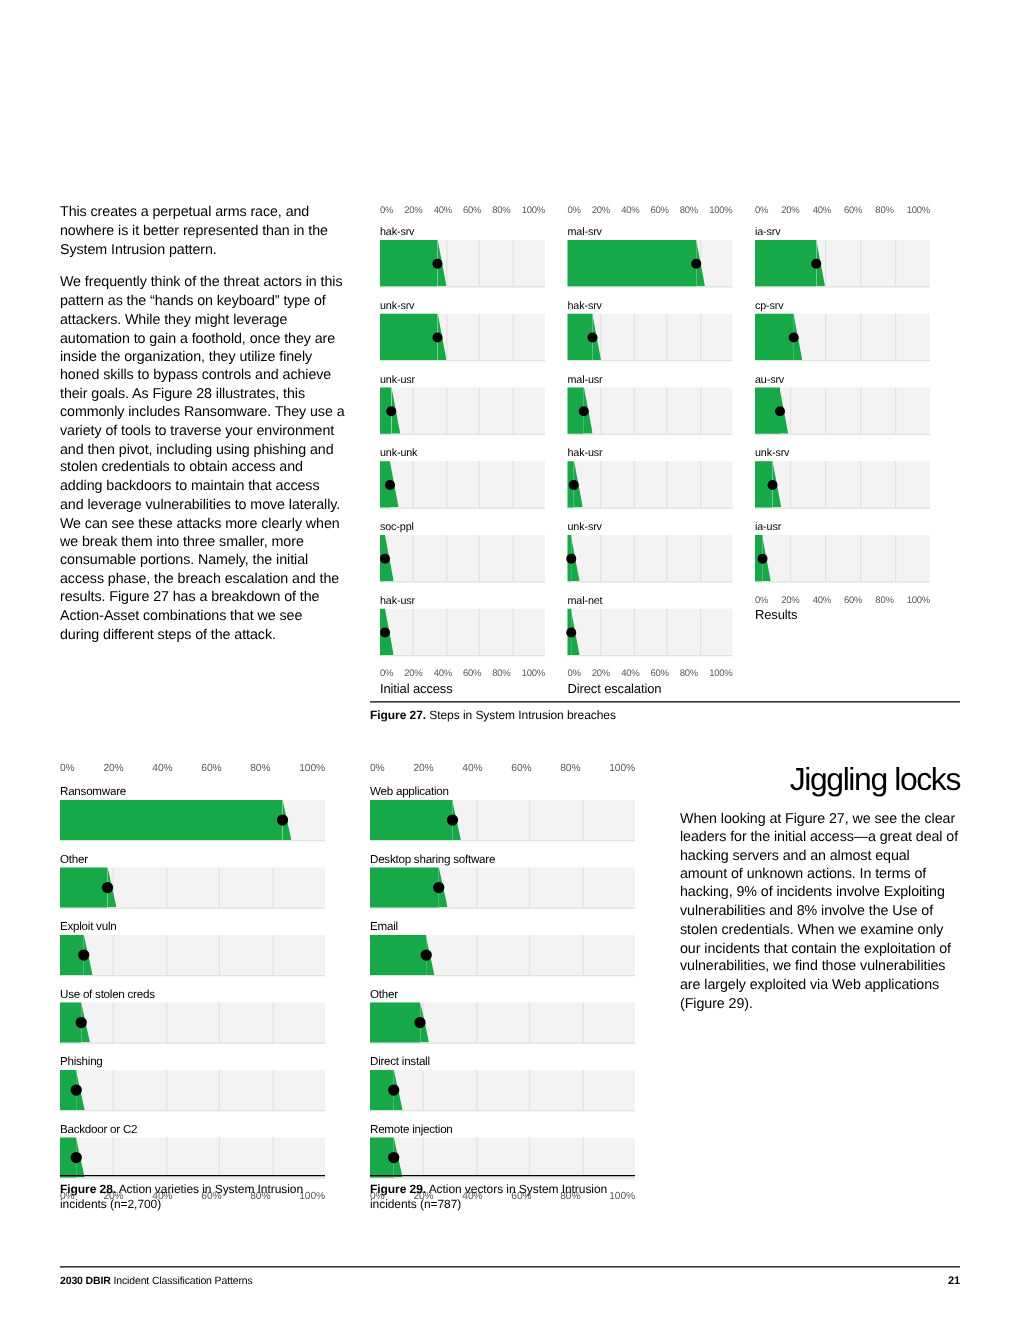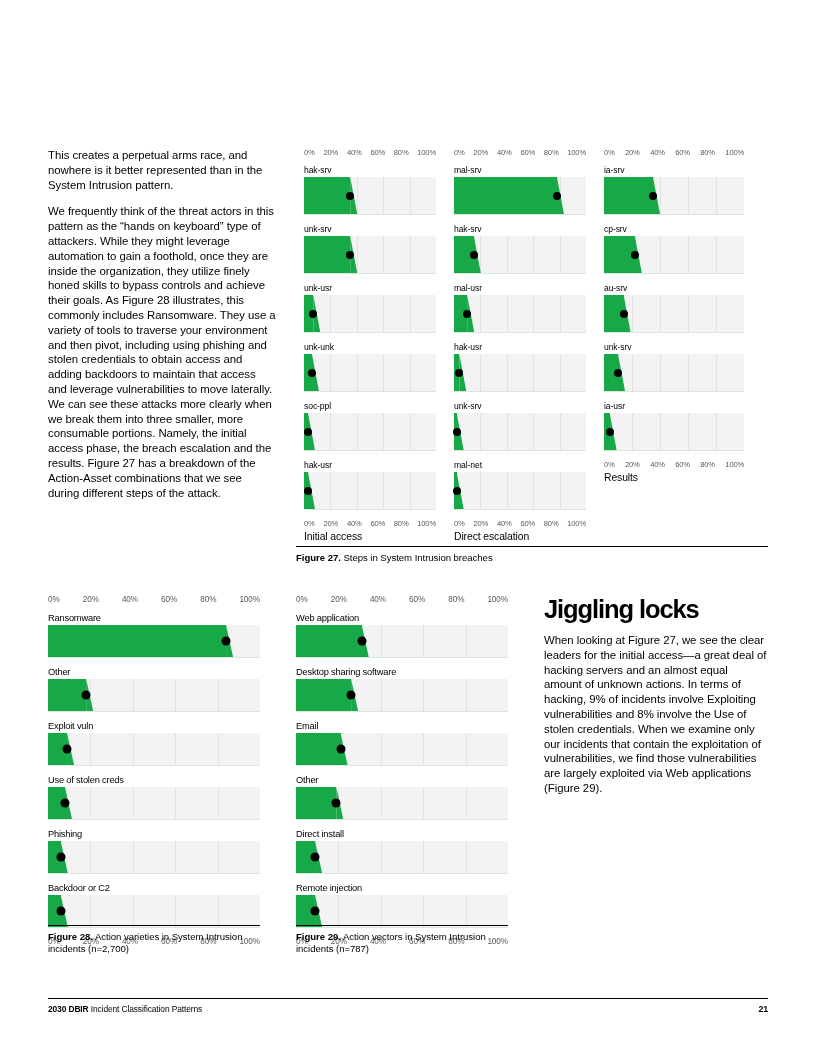--- a/index.html
+++ b/index.html
@@ -10,21 +10,21 @@
   body {
     width: 816px;
     height: 1056px;
     font-family: "Liberation Sans", sans-serif;
     color: #000000;
     position: relative;
     overflow: hidden;
   }
   .page {
     position: absolute;
-    left: 0; top: 0;
+    left: 0; top: 15px;
     width: 816px;
     height: 899px;
   }
 
   
   .top-section {
     position: absolute;
     left: 48px;
     top: 148px;
     width: 720px;
@@ -197,24 +197,25 @@
 
   
   .sidebar {
     position: absolute;
     left: 544px;
     top: 595px;
     width: 224px;
   }
   .side-head {
     font-size: 25.5px;
-    font-weight: bold;
+    font-weight: normal;
     letter-spacing: -1.1px;
     line-height: 28px;
     margin-bottom: 10px;
+    text-align: right;
   }
   .side-body {
     font-size: 11.4px;
     line-height: 14.8px;
     letter-spacing: -0.05px;
   }
 
   
   .footer {
     position: absolute;

